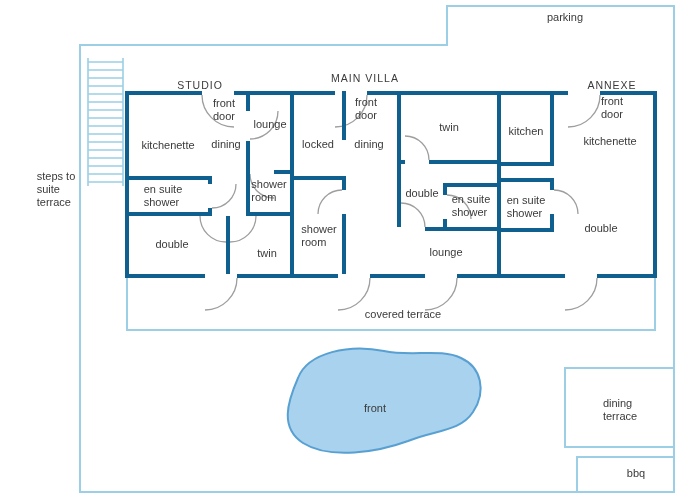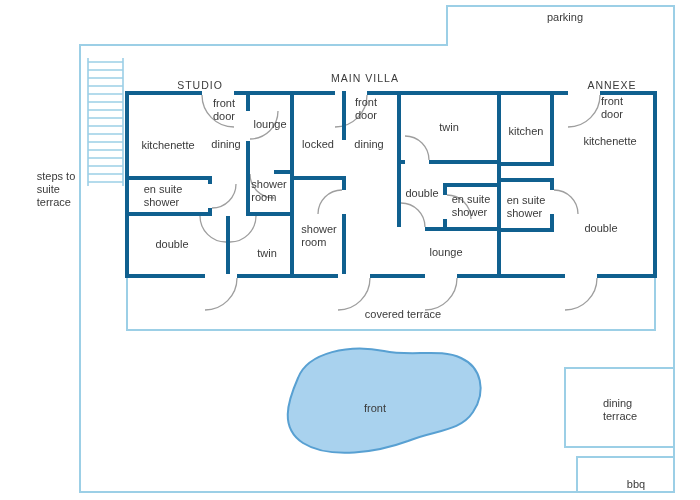--- a/index.html
+++ b/index.html
@@ -148,15 +148,15 @@
   <div class="lbl" style="left:601px;top:228px">double</div>
 
   <div class="lbl" style="left:565px;top:17px">parking</div>
   <div class="lbl" style="left:56px;top:189px">steps to
 suite
 terrace</div>
   <div class="lbl" style="left:403px;top:314px">covered terrace</div>
   <div class="lbl" style="left:375px;top:408px">front</div>
   <div class="lbl" style="left:620px;top:410px">dining
 terrace</div>
-  <div class="lbl" style="left:636px;top:484px">bbq</div>
+  <div class="lbl" style="left:636px;top:473px">bbq</div>
 
 </div>
 
 </body></html>

